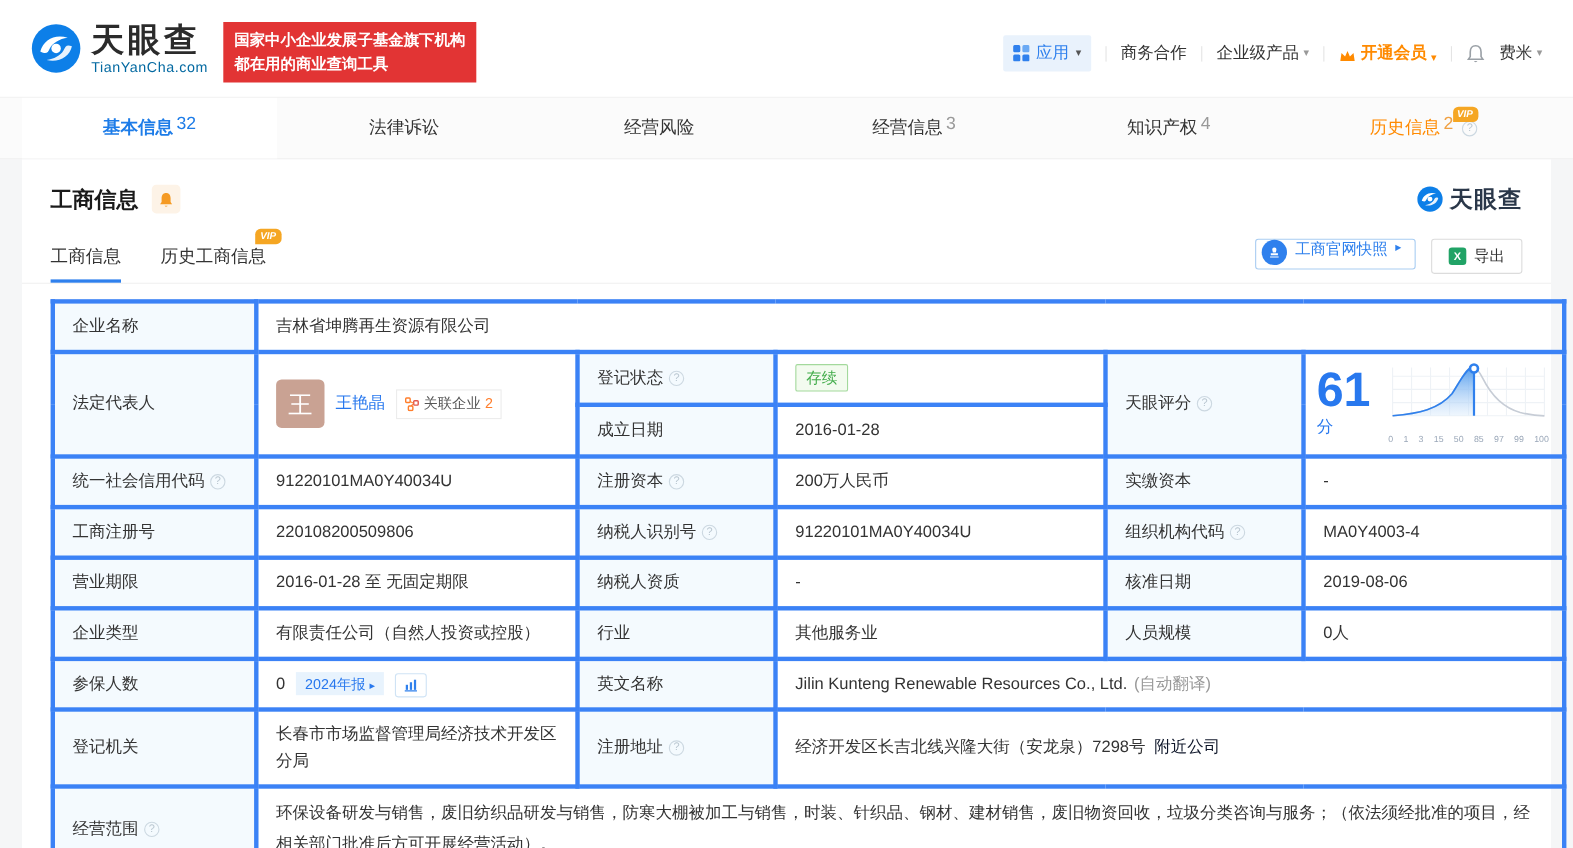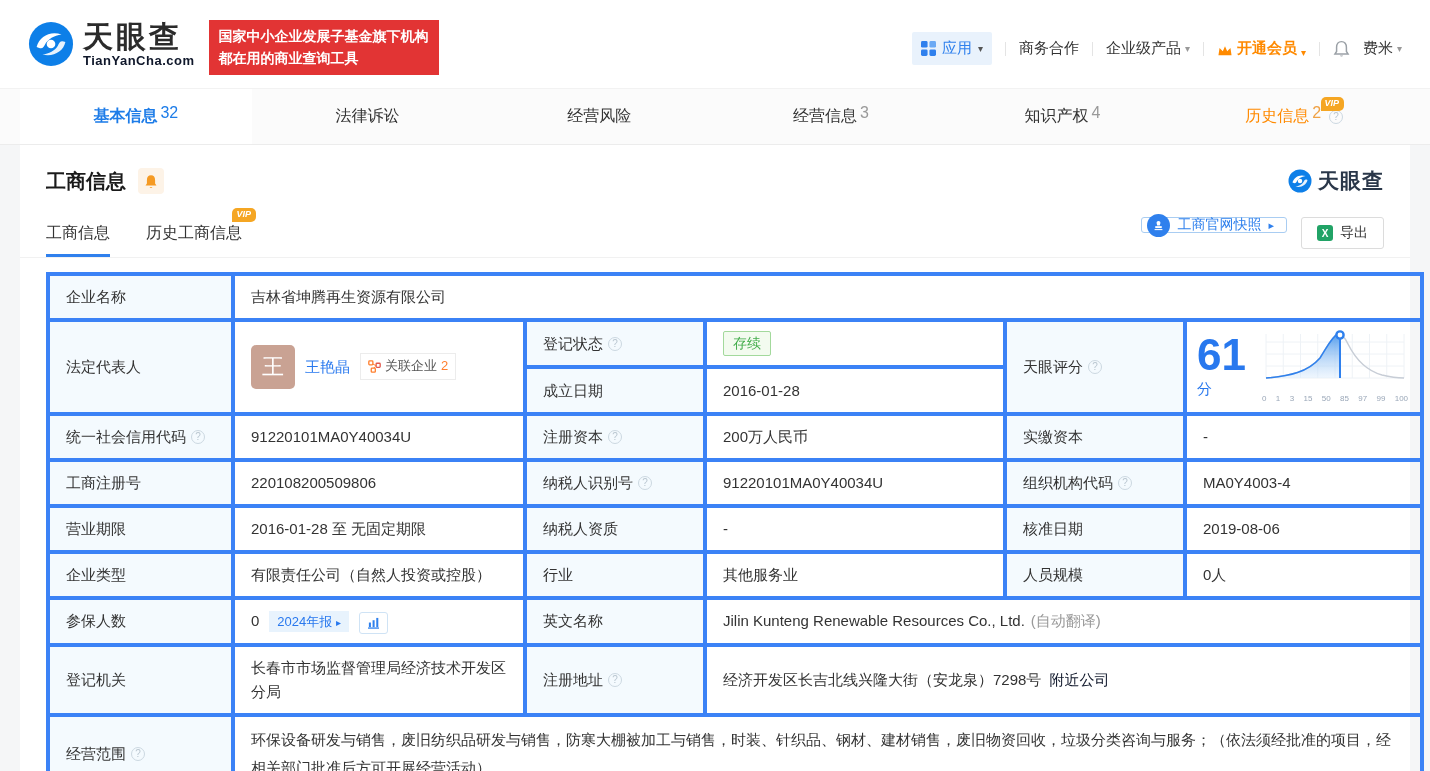--- a/index.html
+++ b/index.html
@@ -8,21 +8,21 @@
     height:771px; overflow:hidden; background:#fff; color:#333;
     font-family:"Liberation Sans","DejaVu Sans",sans-serif;
   }
   a { text-decoration:none; color:inherit; cursor:pointer; }
   button { cursor:pointer; font-family:inherit; }
 
   
   .topbar { display:flex; align-items:flex-start; padding:20px 28px 0 28px; height:88px; background:#fff; }
   .logo { display:flex; align-items:center; gap:9px; cursor:pointer; }
   .logo-text .brand-name { font-size:30px; font-weight:bold; color:#2b2b2b; letter-spacing:3px; line-height:1.1; }
-  .logo-text .brand-domain { font-size:13px; font-weight:bold; color:#0f172a; letter-spacing:.5px; }
+  .logo-text .brand-domain { font-size:13px; font-weight:normal; color:#0369a1; letter-spacing:.5px; }
   .banner { margin-left:14px; background:#e23434; color:#fff; font-size:14px; font-weight:bold;
             padding:6px 10px; line-height:1.55; white-space:nowrap; }
   .search-area { margin-left:24px; margin-top:-4px; }
   .search-tabs { display:flex; align-items:center; gap:26px; font-size:14px; height:26px; }
   .stab { color:#333; cursor:pointer; }
   .stab.active { background:#2f80ed; color:#fff; padding:3px 13px; border-radius:2px 2px 0 0; }
   .search-row { display:flex; }
   .search-input-wrap { position:relative; width:372px; }
   .search-input-wrap input { width:100%; height:38px; border:1px solid #d8dde3; border-right:none;
     padding:0 36px 0 12px; font-size:14px; color:#333; outline:none; font-family:inherit; }
@@ -63,22 +63,22 @@
   .bell-chip { width:26px; height:26px; margin-left:12px; background:#fdf3e7; border-radius:4px;
     display:flex; align-items:center; justify-content:center; cursor:pointer; }
   .watermark { margin-left:auto; display:flex; align-items:center; gap:6px; }
   .watermark span { font-size:21px; font-weight:bold; color:#2a3749; letter-spacing:1px; }
 
   .subtab-row { display:flex; align-items:flex-end; padding:0 26px; margin-top:22px; border-bottom:1px solid #f1f1f1; }
   .subtab { font-size:16px; color:#333; margin-right:36px; padding-bottom:13px; position:relative; cursor:pointer; }
   .subtab.active::after { content:""; position:absolute; left:0; right:0; bottom:0; height:3px; background:#2f80ed; }
   .subtab .vip-abs { top:-15px; right:-14px; }
   .actions { margin-left:auto; display:flex; gap:14px; margin-bottom:8px; }
-  .snapshot-btn { display:flex; align-items:center; gap:7px; border:1px solid #a9cdf2; background:#fff;
-    color:#2f80ed; font-size:14px; height:16px; padding:0 12px 0 5px; border-radius:3px; }
+  .snapshot-btn { display:flex; align-items:flex-start; gap:7px; border:1px solid #a9cdf2; background:#fff;
+    color:#2f80ed; font-size:14px; height:28px; padding:0 12px 0 5px; border-radius:3px; }
   .stamp-circle { width:23px; height:23px; border-radius:50%; background:#2f80ed;
     display:flex; align-items:center; justify-content:center; }
   .snap-arrow { font-size:11px; color:#2f80ed; }
   .export-btn { display:flex; align-items:center; gap:7px; border:1px solid #dcdcdc; background:#fff;
     color:#333; font-size:14px; height:32px; padding:0 15px; border-radius:3px; }
   .excel-icon { width:16px; height:16px; background:#21a366; color:#fff; font-size:10px; font-weight:bold;
     display:flex; align-items:center; justify-content:center; border-radius:3px; }
 
   
   table.info-table { margin:14px 26px 0; border-collapse:collapse; table-layout:fixed; width:1374px; }

